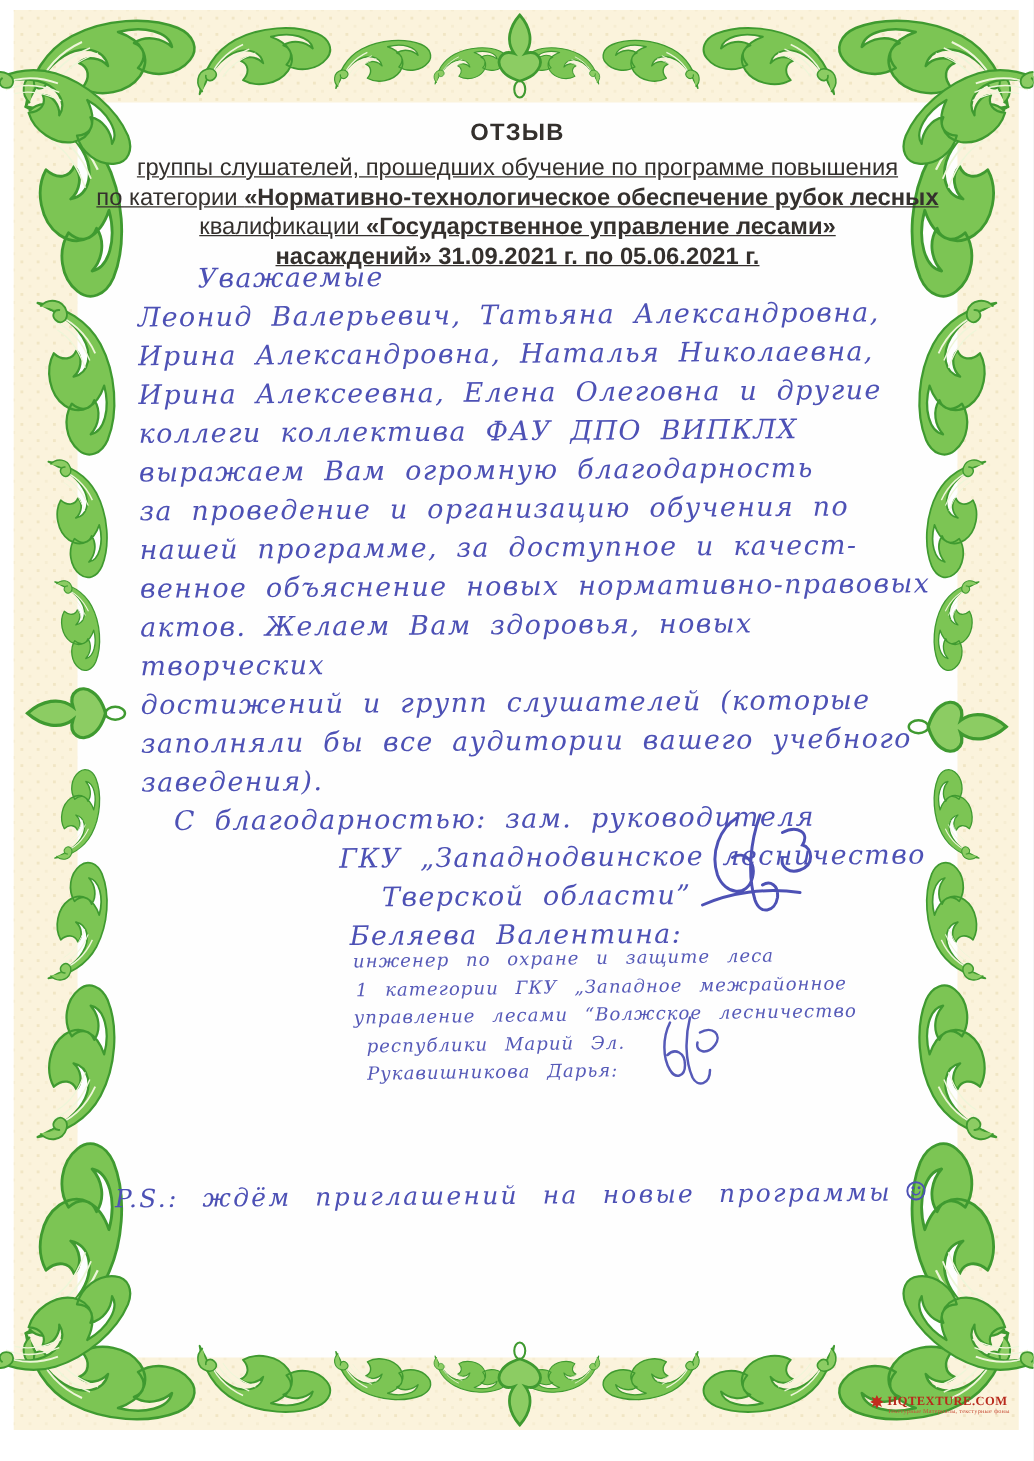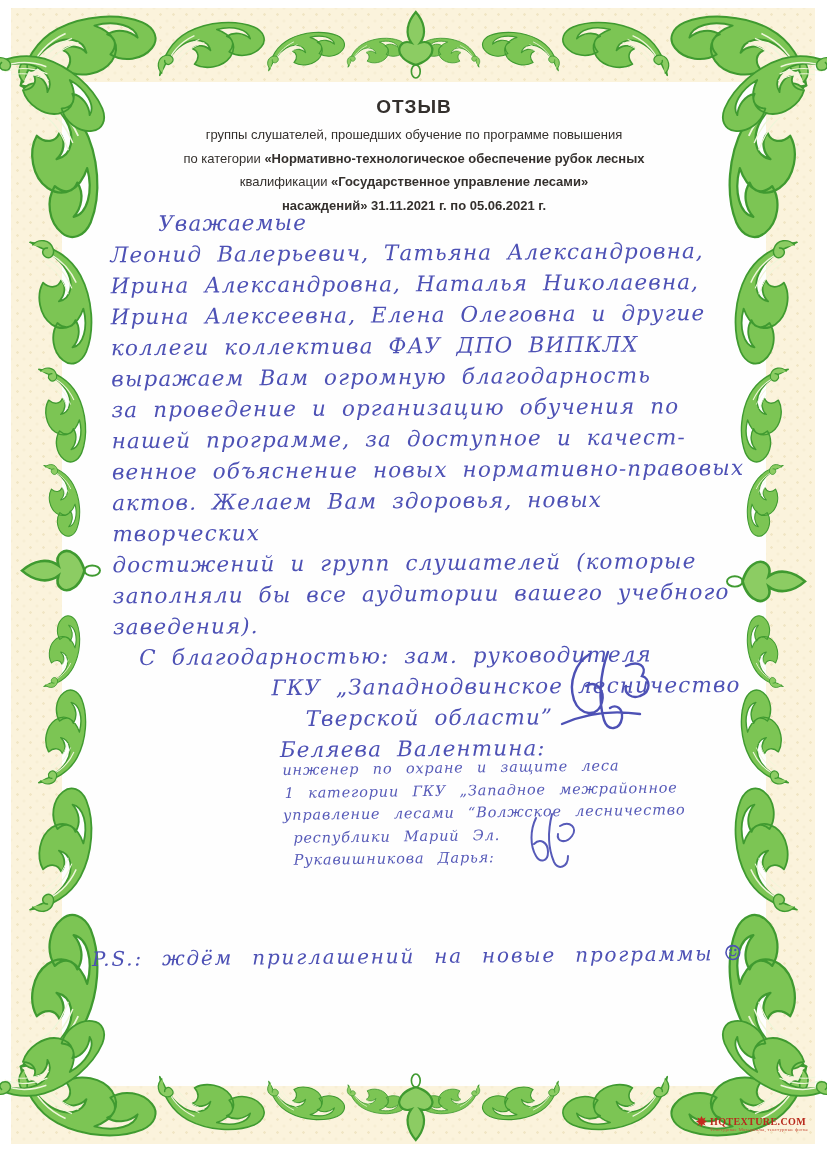--- a/index.html
+++ b/index.html
@@ -21,21 +21,21 @@
   .card{
     position:absolute;left:62px;top:82px;width:704px;height:1004px;
     background:#fefefe;z-index:2;
   }
   .border-art{position:absolute;left:0;top:0;z-index:3;pointer-events:none;}
   .content{position:absolute;left:0;top:0;width:827px;height:1169px;z-index:4;}
 
   
   .header{position:absolute;left:62px;top:96px;width:704px;text-align:center;color:#34302d;}
   .title{font-size:19px;font-weight:bold;letter-spacing:1px;margin-bottom:5px;}
-  .hline{font-size:13px;line-height:23.5px;}
+  .hline{font-size:19px;line-height:23.5px;text-decoration:underline;}
   .hline b{font-weight:bold;}
 
   
   .hw{font-family:"DejaVu Serif",serif;font-style:italic;color:#4d51b5;}
   .hw-main{
     position:absolute;left:112px;top:206px;width:648px;
     font-size:21.5px;line-height:31px;letter-spacing:1.1px;word-spacing:7px;
     transform:rotate(-0.4deg);
   }
   .ind-salut{margin-left:48px;}
@@ -125,21 +125,21 @@
     <use href="#cornerpiece" transform="translate(815,1144) scale(-1,-1)"></use>
   </svg>
 
   <div class="content">
 
     <div class="header">
       <div class="title">ОТЗЫВ</div>
       <div class="hline">группы слушателей, прошедших обучение по программе повышения</div>
       <div class="hline"><span>по категории </span><b>«Нормативно-технологическое обеспечение рубок лесных</b></div>
       <div class="hline"><span>квалификации </span><b>«Государственное управление лесами»</b></div>
-      <div class="hline"><b>насаждений» 31.11.2021 г. по 05.06.2021 г.</b></div>
+      <div class="hline"><b>насаждений» 31.09.2021 г. по 05.06.2021 г.</b></div>
     </div>
 
     <div class="hw hw-main">
       <div class="ind-salut">Уважаемые</div>
       <div>Леонид Валерьевич, Татьяна Александровна,</div>
       <div>Ирина Александровна, Наталья Николаевна,</div>
       <div>Ирина Алексеевна, Елена Олеговна и другие</div>
       <div>коллеги коллектива ФАУ ДПО ВИПКЛХ</div>
       <div>выражаем Вам огромную благодарность</div>
       <div>за проведение и организацию обучения по</div>

